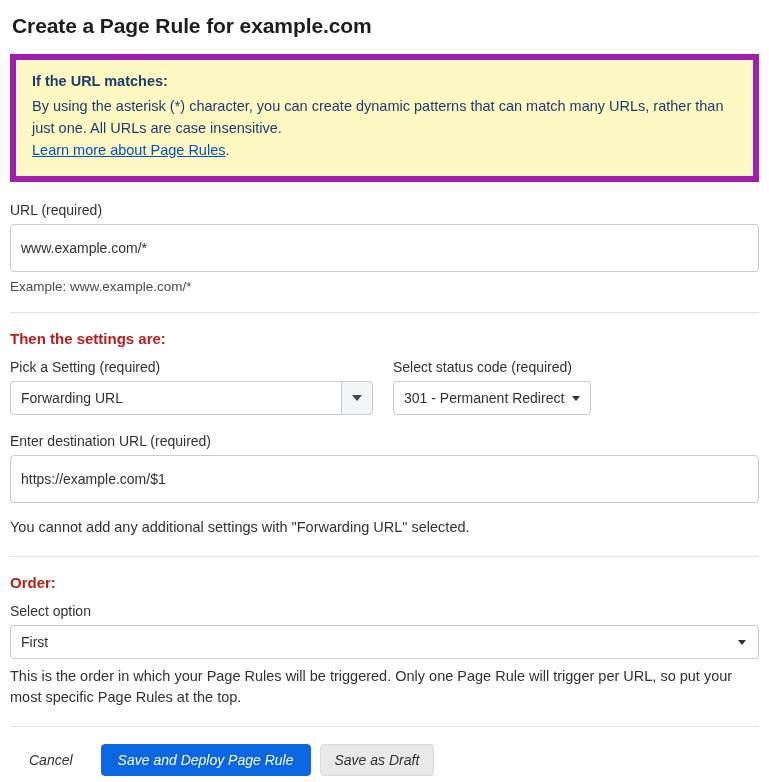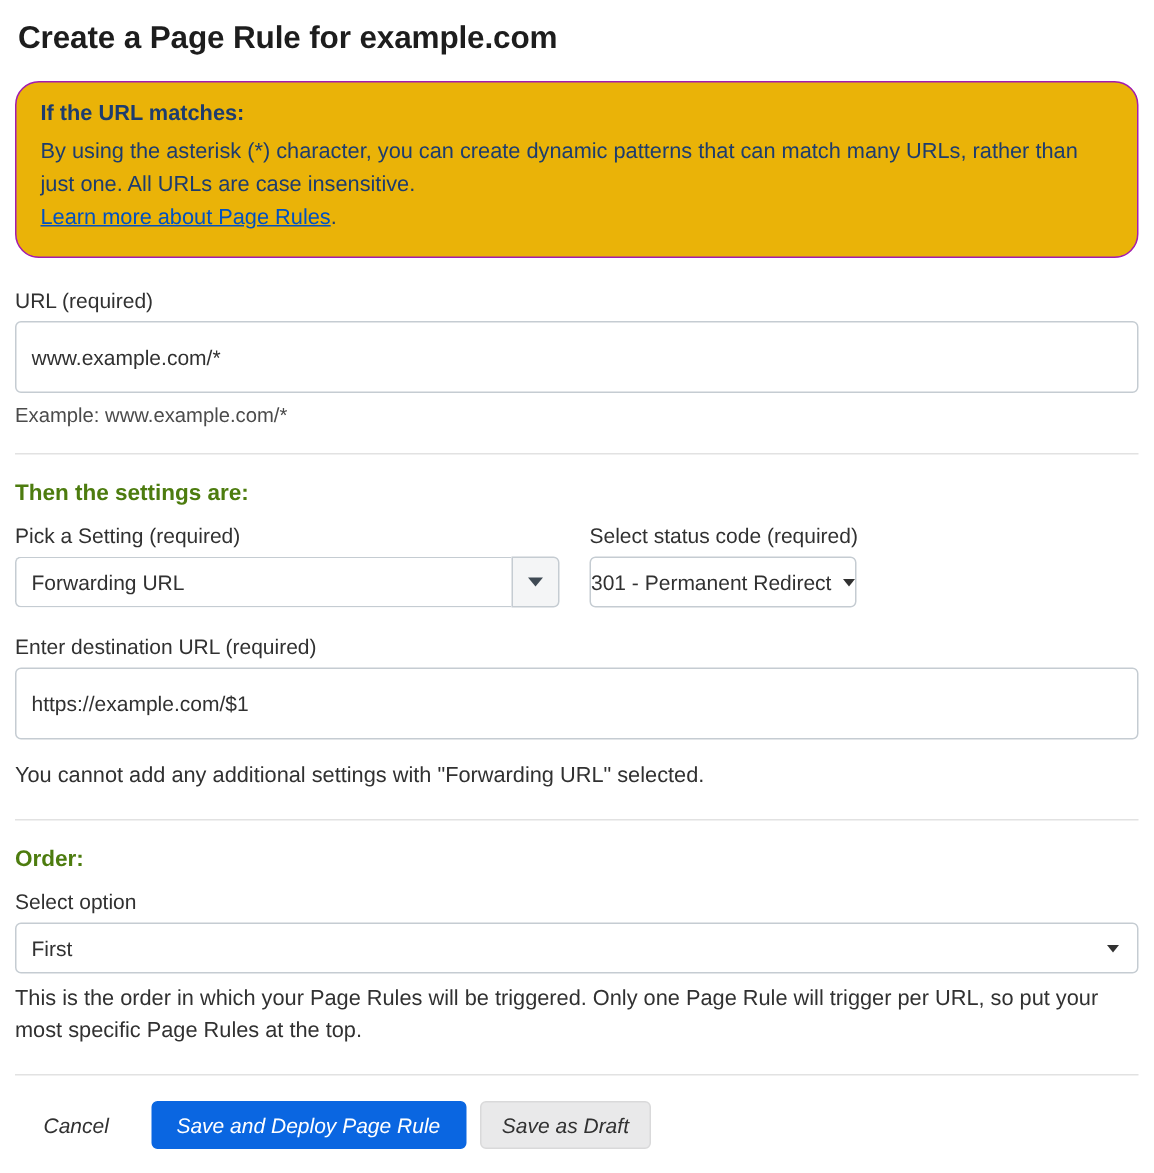--- a/index.html
+++ b/index.html
@@ -21,23 +21,23 @@
     overflow: hidden;
   }
   .page-title {
     font-size: 21px;
     font-weight: bold;
     color: #1d1d1d;
     margin: 4px 0 16px 2px;
     letter-spacing: -0.1px;
   }
   .info-box {
-    background: #eab308;
-    border: 1px solid #a21caf;
-    border-radius: 16px;
+    background: #fef9c3;
+    border: 6px solid #a21caf;
+    border-radius: 0;
     padding: 13px 16px 15px 16px;
     margin-bottom: 20px;
   }
   .info-title {
     font-size: 14.5px;
     font-weight: bold;
     color: #1d3c6e;
     margin-bottom: 7px;
   }
   .info-text {
@@ -68,21 +68,21 @@
     outline: none;
   }
   .helper-text {
     font-size: 13.5px;
     color: #4b4b4b;
     margin-top: 7px;
   }
   .section-title {
     font-size: 15px;
     font-weight: bold;
-    color: #4d7c0f;
+    color: #b91c1c;
     margin: 0 0 12px 0;
   }
   .hr {
     border: 0;
     border-top: 1px solid #e2e2e2;
     margin: 18px 0 17px 0;
   }
   .row {
     display: flex;
     gap: 20px;
@@ -133,21 +133,21 @@
     border-top: 5.5px solid #313131;
   }
   .status-select {
     display: inline-flex;
     align-items: center;
     gap: 8px;
     border: 1px solid #c5ccd2;
     border-radius: 4px;
     background: #fff;
     height: 34px;
-    padding: 0 0;
+    padding: 0 10px;
     font-size: 14px;
     color: #313131;
     cursor: pointer;
     white-space: nowrap;
   }
   .order-select {
     width: 100%;
     height: 34px;
     border: 1px solid #c5ccd2;
     border-radius: 4px;

